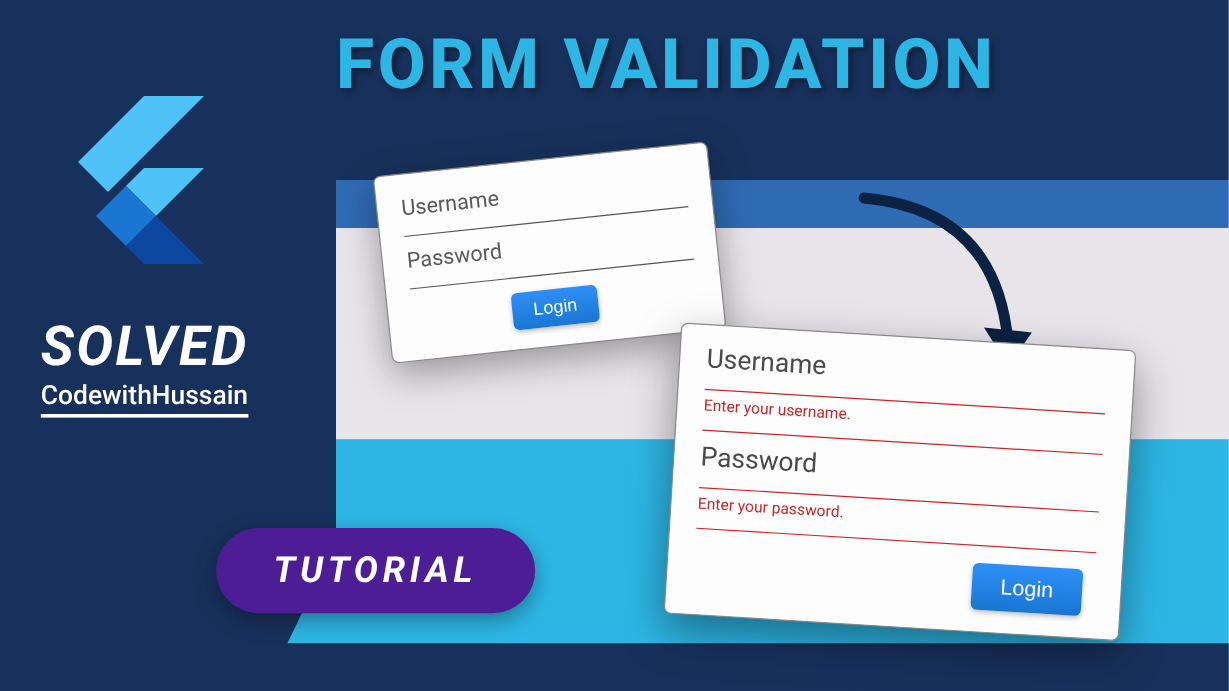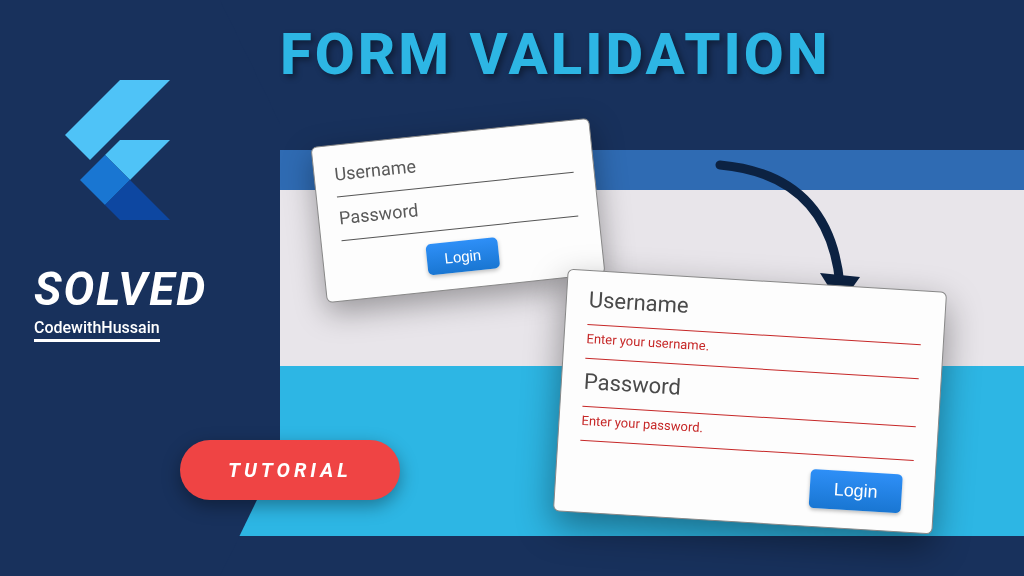--- a/index.html
+++ b/index.html
@@ -49,42 +49,42 @@
   color: #fff;
   font-size: 46px;
   font-weight: 700;
   font-style: italic;
   letter-spacing: 2px;
 }
 .brand {
   position: absolute;
   top: 318px; left: 34px;
   color: #fff;
-  font-size: 16px;
+  font-size: 22px;
   font-weight: 500;
   border-bottom: 3px solid #fff;
   padding-bottom: 2px;
 }
 .title {
   position: absolute;
   top: 20px; left: 280px;
   color: #2db6e4;
   font-size: 58px;
   font-weight: 800;
   letter-spacing: 3px;
   text-shadow: 3px 3px 6px rgba(0,0,0,0.4);
 }
 .tutorial-pill {
   position: absolute;
   top: 440px; left: 180px;
-  background: #ef4444;
+  background: #4c1d95;
   color: #fff;
   padding: 18px 48px;
   border-radius: 50px;
-  font-size: 20px;
+  font-size: 30px;
   font-weight: 700;
   font-style: italic;
   letter-spacing: 4px;
   box-shadow: 0 6px 18px rgba(0,0,0,0.35);
 }
 .form-a {
   position: absolute;
   top: 132px; left: 318px;
   width: 280px;
   background: #fdfdfd;

